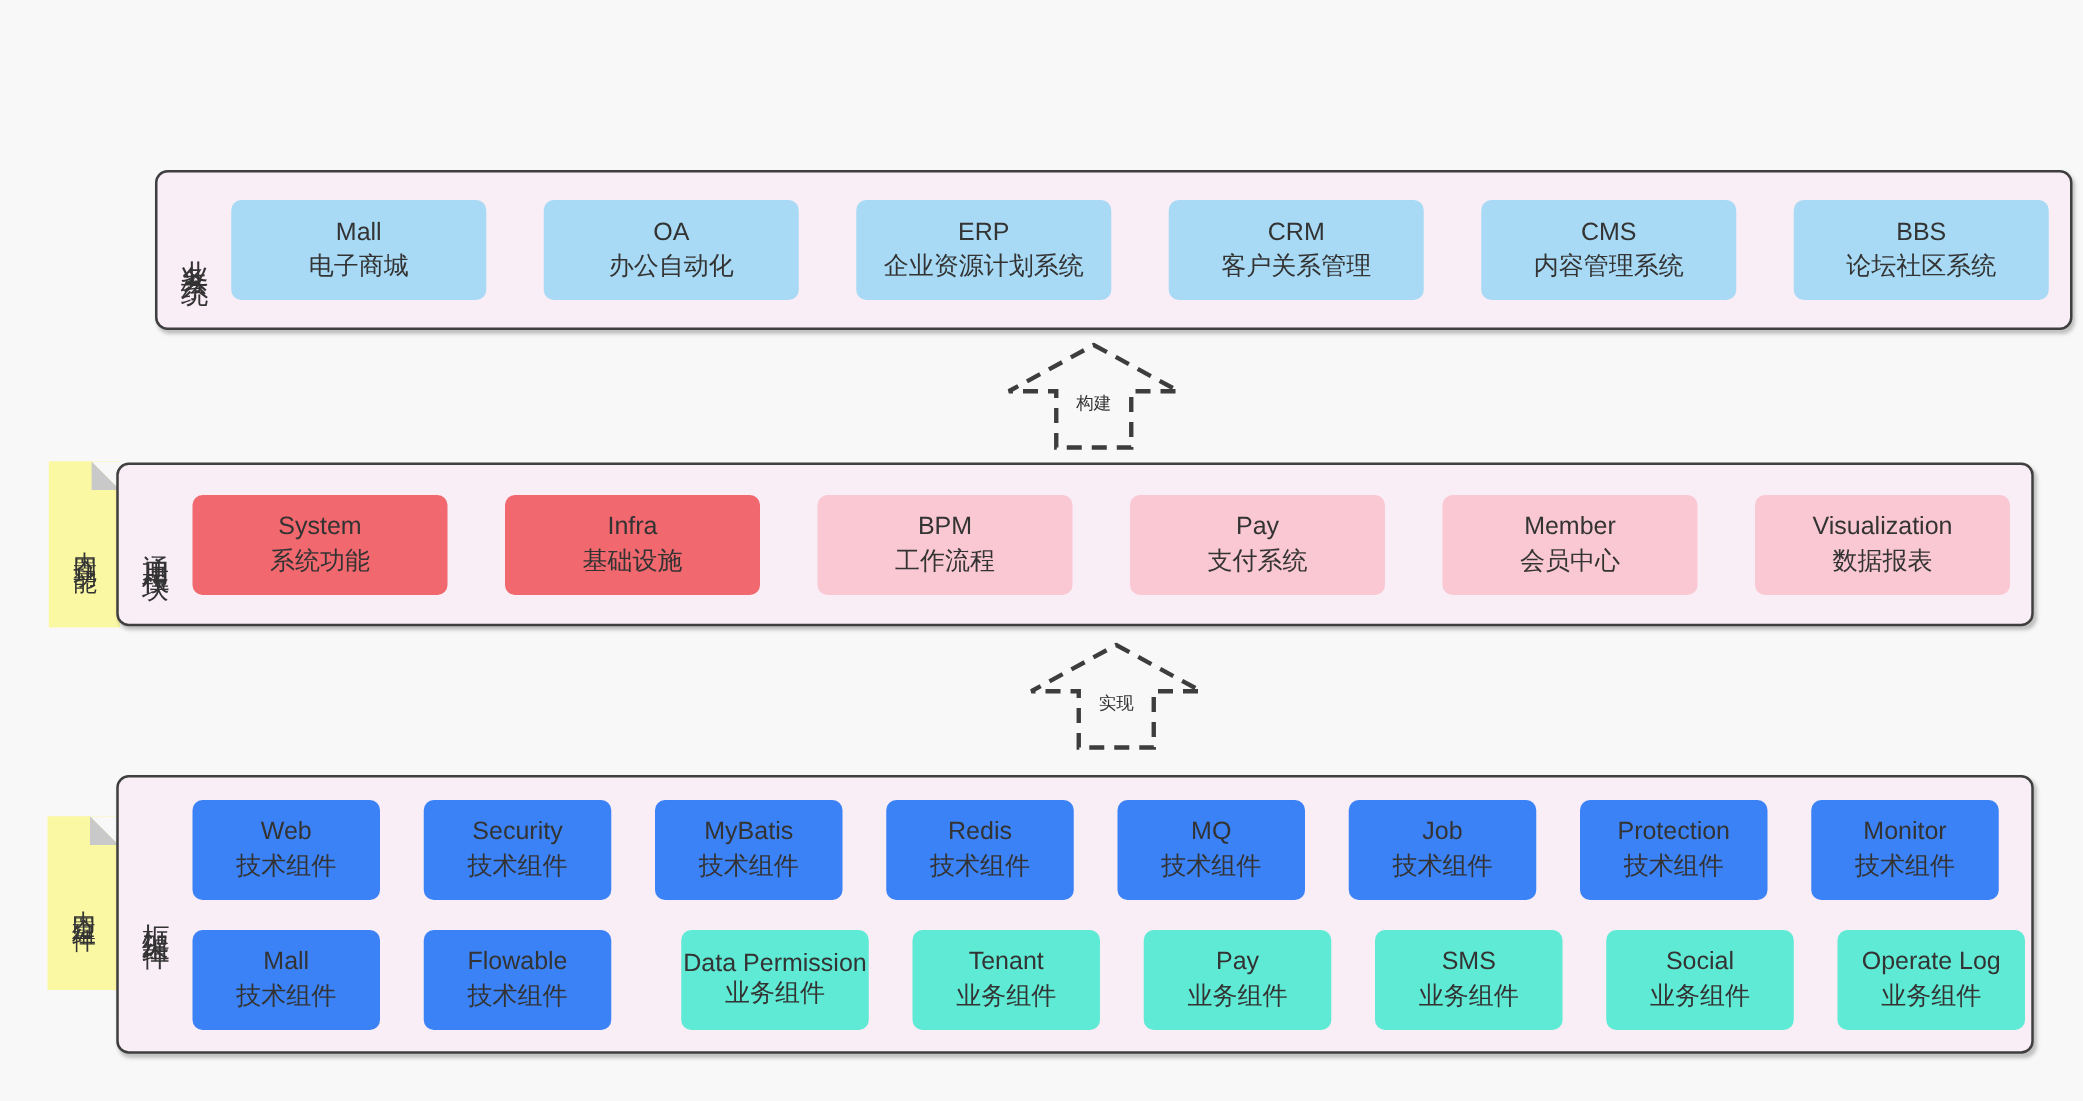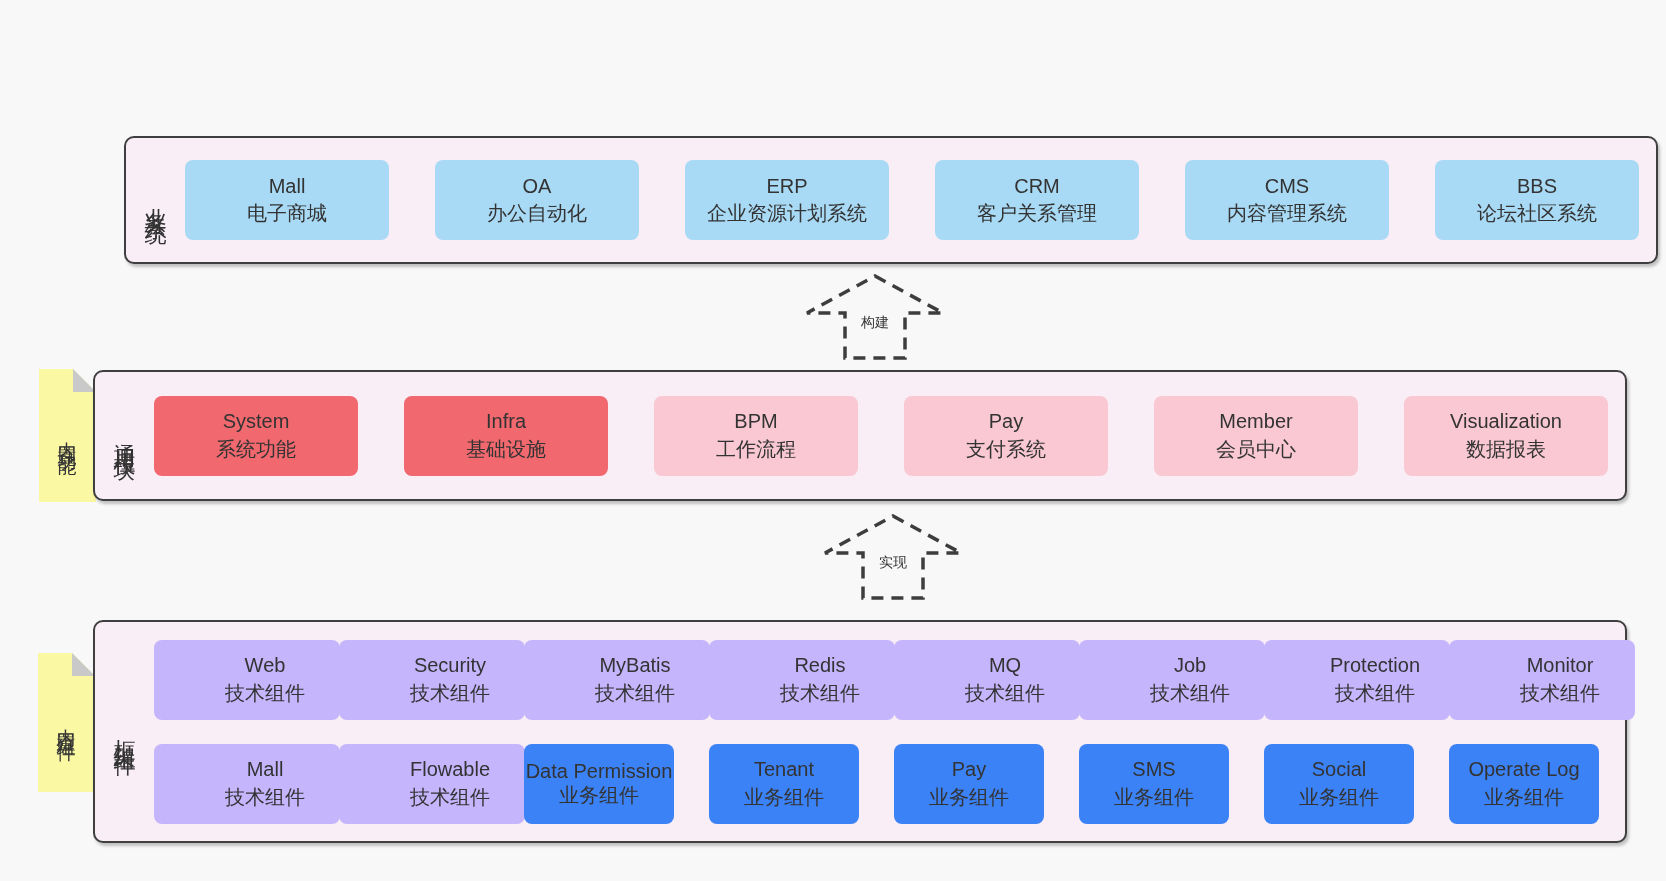--- a/index.html
+++ b/index.html
@@ -36,22 +36,22 @@
   
   .box{
     width:204px;height:80px;border-radius:8px;flex:none;
     display:flex;flex-direction:column;align-items:center;justify-content:center;
     text-align:center;font-size:20px;line-height:1.36;color:#333;
   }
   #panel-framework .box{width:150px;}
   .box.blue{background:#a8daf5;}
   .box.red{background:#f1686e;}
   .box.pink{background:#f9c8d3;}
-  .box.green{background:#c4b5fd;padding-left:36px;}
-  .box.lgreen{background:#3b82f6;}
+  .box.green{background:#3b82f6;}
+  .box.lgreen{background:#5eead4;margin-left:21px;}
   #box-data-permission{line-height:1.16;}
 
   
   .note{
     position:absolute;width:57px;background:#faf8a3;z-index:1;
     display:flex;align-items:center;justify-content:center;
   }
   #note-features{left:39px;top:369px;height:133px;}
   #note-components{left:38px;top:653px;height:139px;}
   .note::before{

